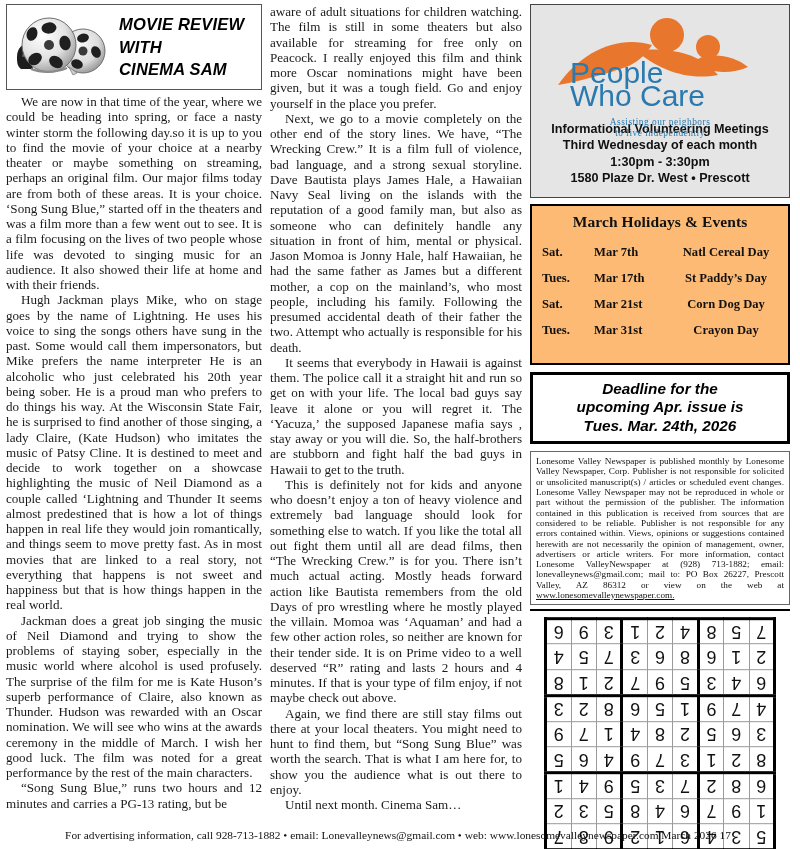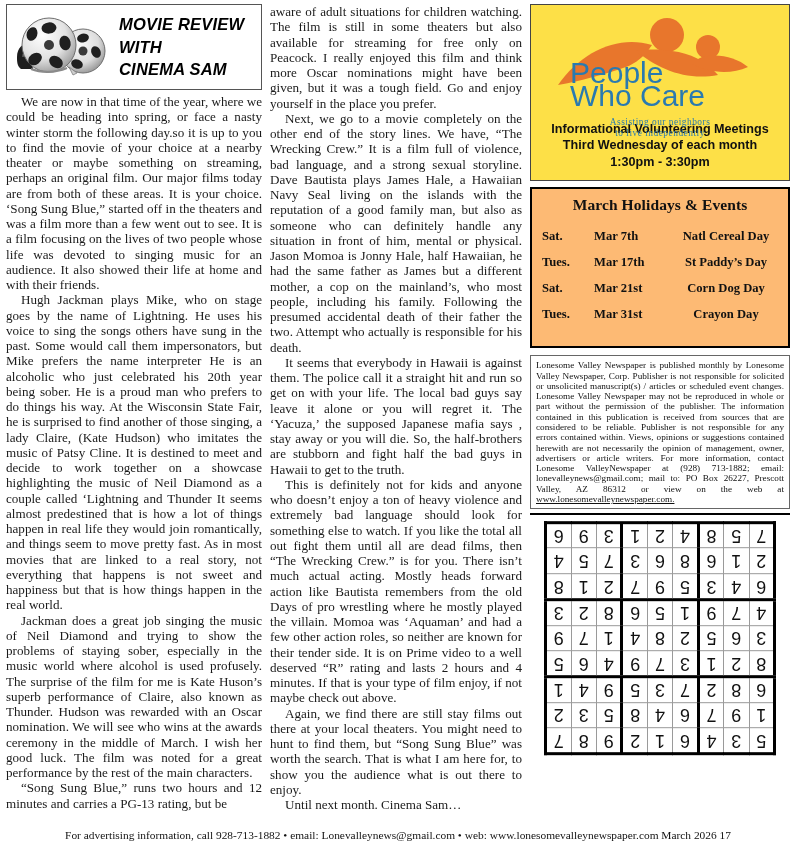--- a/index.html
+++ b/index.html
@@ -47,21 +47,21 @@
     text-justify: inter-word;
     hyphens: none;
     color: #1a1a1a;
   }
   .body-text p { margin: 0; text-indent: 15px; }
   .body-text p.noindent { text-indent: 0; }
 
   
   .ad-box {
     border: 1px solid #444;
-    background:#fde047;
+    background:#e5e5e5;
     padding: 6px 8px 10px 8px;
     margin-bottom: 6px;
     text-align:center;
   }
   .pwc-logo { width: 100%; height: 106px; position: relative; }
   .pwc-lines {
     font-family: "Liberation Sans", sans-serif;
     font-size: 12.6px;
     line-height: 16.4px;
     color: #111;
@@ -229,20 +229,21 @@
           </svg>
           <div style="font-family:Liberation Serif, serif;font-size:9.4px;line-height:10.6px;color:#2a7ab0;letter-spacing:.5px;text-align:center;margin-top:-4px;">
             <div>Assisting our neighbors</div>
             <div>to live independently</div>
           </div>
         </div>
         <div class="pwc-lines">
           <div>Informational Volunteering Meetings</div>
           <div>Third Wednesday of each month</div>
           <div>1:30pm - 3:30pm</div>
+          <div>1580 Plaze Dr. West • Prescott</div>
         </div>
       </div>
 
       <div class="events-box">
         <div class="events-title">March Holidays &amp; Events</div>
         <table class="events">
           <tbody>
             <tr>
               <td class="ev-day">Sat.</td>
               <td class="ev-date">Mar 7th</td>
@@ -260,20 +261,25 @@
             </tr>
             <tr>
               <td class="ev-day">Tues.</td>
               <td class="ev-date">Mar 31st</td>
               <td class="ev-name">Crayon Day</td>
             </tr>
           </tbody>
         </table>
       </div>
 
+      <div class="deadline-box">
+        <div>Deadline for the</div>
+        <div>upcoming Apr. issue is</div>
+        <div>Tues. Mar. 24th, 2026</div>
+      </div>
 
       <div class="legal-box">
         <span>Lonesome Valley Newspaper is published monthly by Lonesome Valley Newspaper, Corp.  Publisher is not responsible for solicited or unsolicited manuscript(s) / articles or scheduled event changes.  Lonesome Valley Newspaper may not be reproduced in whole or part without the permission of the publisher.  The information contained in this publication is received from sources that are considered to be reliable. Publisher is not responsible for any  errors contained within.  Views, opinions or suggestions contained herewith are not necessarily the opinion of management, owner, advertisers or article writers.  For more information, contact Lonesome ValleyNewspaper at (928) 713-1882;  email:  lonevalleynews@gmail.com;  mail  to:  PO Box 26227, Prescott Valley, AZ  86312 or view on the web at </span><span class="url">www.lonesomevalleynewspaper.com.</span>
       </div>
 
       <hr class="rule">
 
       <div class="sudoku-wrap">
         <table class="sudoku">
           <tbody id="sudoku-body">

